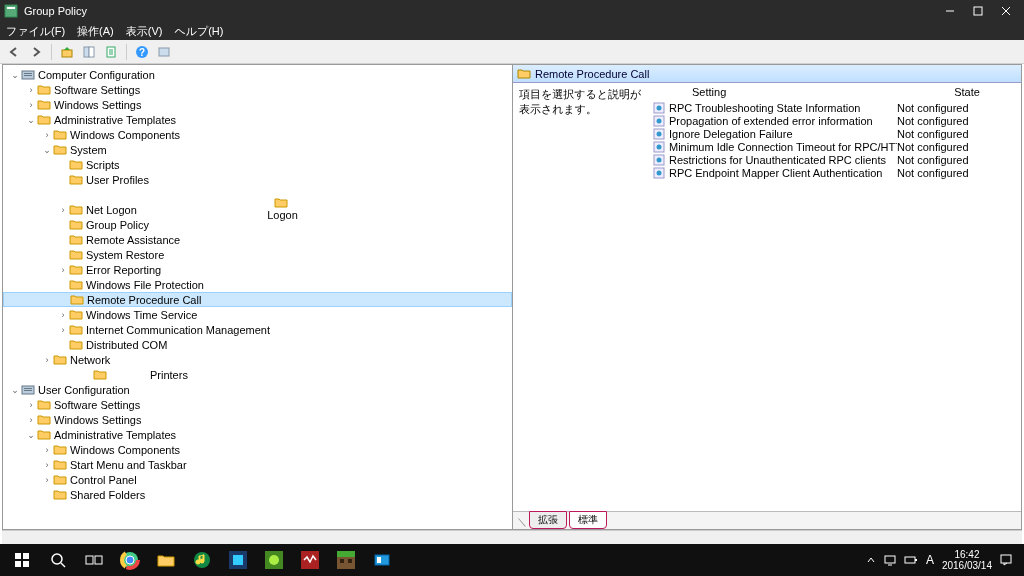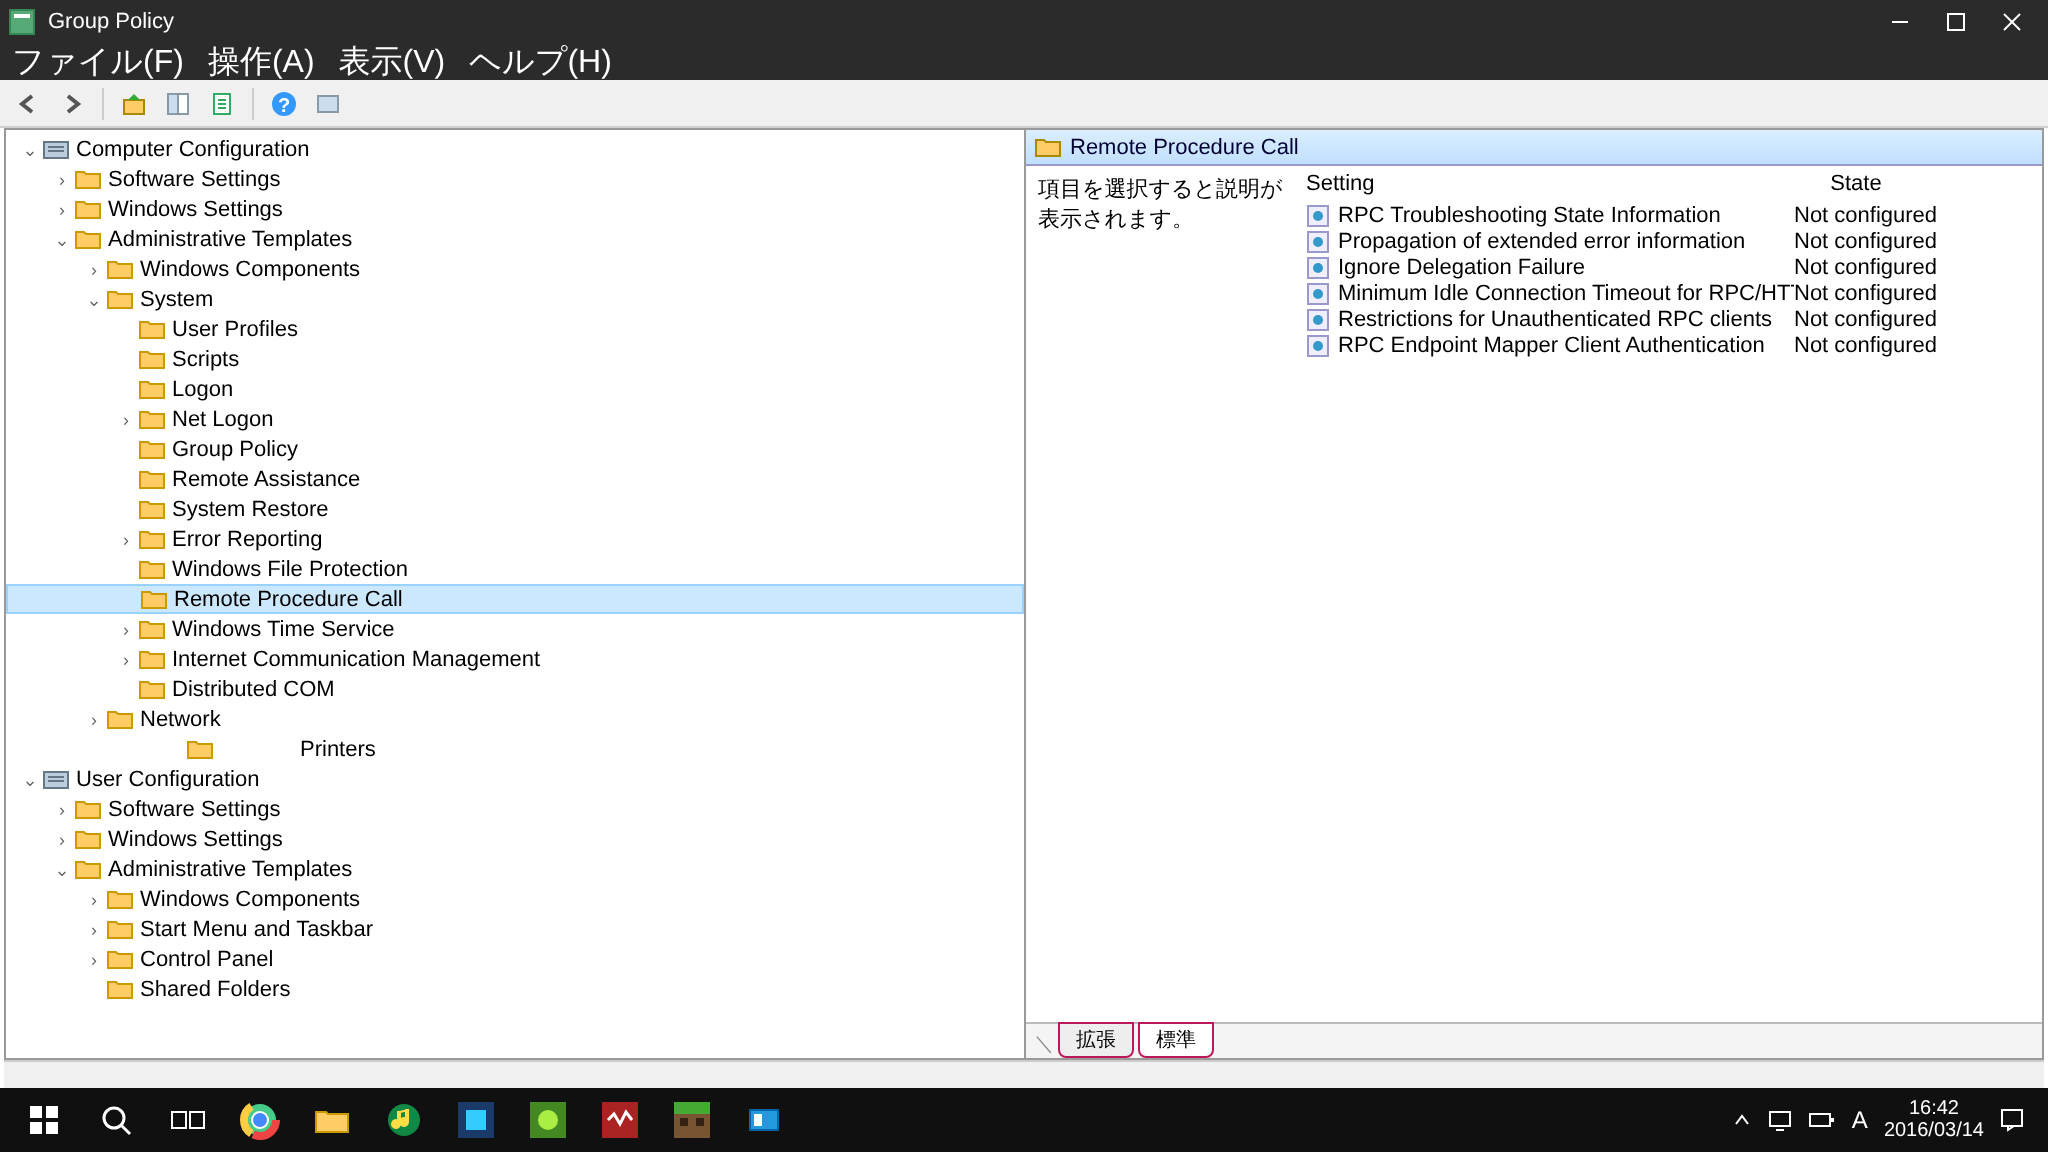--- a/index.html
+++ b/index.html
@@ -3,21 +3,21 @@
 <meta charset="utf-8">
 <style>
 * { margin: 0; padding: 0; box-sizing: border-box; font-family: "Segoe UI", Tahoma, sans-serif; }
 body { background: #fff; width: 1024px; height: 576px; overflow: hidden; font-size: 11px; color: #000; }
 
 .titlebar { height: 22px; background: #2b2b2b; color: #fff; display: flex; align-items: center; padding: 0 4px; }
 .titlebar .icon { width: 14px; height: 14px; margin-right: 6px; }
 .titlebar .title { flex: 1; font-size: 11px; }
 .titlebar .winbtn { width: 28px; height: 22px; display: flex; align-items: center; justify-content: center; color: #fff; cursor: pointer; }
 
-.menubar { height: 18px; background: #2b2b2b; display: flex; align-items: center; padding: 0 6px; gap: 12px; color: #fff; font-size: 16px; }
+.menubar { height: 18px; background: #2b2b2b; display: flex; align-items: center; padding: 0 6px; gap: 12px; color: #fff; font-size: 11px; }
 .menubar span { cursor: default; }
 
 .toolbar { height: 24px; background: #f0f0f0; border-bottom: 1px solid #d0d0d0; display: flex; align-items: center; padding: 0 4px; gap: 2px; }
 .tbtn { width: 20px; height: 20px; display: flex; align-items: center; justify-content: center; border: 1px solid transparent; cursor: pointer; }
 .tsep { width: 1px; height: 16px; background: #ccc; margin: 0 3px; }
 
 .content { display: flex; height: 466px; border: 1px solid #999; margin: 0 2px; }
 .tree-pane { width: 510px; border-right: 1px solid #999; overflow-y: auto; background: #fff; padding: 2px 0; }
 .detail-pane { flex: 1; display: flex; flex-direction: column; background: #fff; }
 
@@ -28,21 +28,21 @@
 .folder-icon { width: 14px; height: 12px; margin-right: 3px; }
 .tree-label { font-size: 11px; }
 
 .detail-header { height: 18px; background: linear-gradient(#dbeeff, #c0dfff); border-bottom: 1px solid #99c; display: flex; align-items: center; padding: 0 4px; }
 .detail-header .folder-icon { margin-right: 4px; }
 .detail-header-text { font-size: 11px; color: #003; }
 
 .detail-body { flex: 1; display: flex; }
 .detail-left { width: 140px; padding: 4px 6px; font-size: 11px; }
 .detail-right { flex: 1; }
-.col-headers { display: flex; height: 18px; align-items: center; font-size: 11px; }
+.col-headers { display: flex; height: 18px; align-items: center; font-size: 11px; margin-left: 39px; }
 .col-setting { width: 230px; }
 .col-state { width: 90px; text-align: center; }
 .setting-row { display: flex; align-items: center; height: 13px; font-size: 11px; }
 .setting-row .sicon { width: 14px; margin-right: 2px; }
 .setting-row .sname { width: 228px; white-space: nowrap; overflow: hidden; }
 .setting-row .sstate { width: 90px; }
 
 .tabs-bottom { height: 18px; border-top: 1px solid #bbb; display: flex; align-items: flex-end; padding-left: 4px; font-size: 10px; background: #f4f4f4; }
 .tab { padding: 1px 8px; border: 1px solid #be185d; border-radius: 0 0 4px 4px; margin-right: 2px; background: #fff; cursor: pointer; text-align: center; }
 .tab.inactive { background: #eee; }
@@ -193,32 +193,32 @@
         </span>
         <span class="tree-label">System</span>
       </div>
       <div class="tree-node" style="padding-left: 54px;">
         <span class="twisty none">·</span>
         <span class="folder-icon">
           <svg width="14" height="12">
             <path d="M1 2h4l1 1h7v7H1z" fill="#fc6" stroke="#c90"></path>
           </svg>
         </span>
+        <span class="tree-label">Scripts</span>
+      </div>
+      <div class="tree-node" style="padding-left: 54px;">
+        <span class="twisty none">·</span>
+        <span class="folder-icon">
+          <svg width="14" height="12">
+            <path d="M1 2h4l1 1h7v7H1z" fill="#fc6" stroke="#c90"></path>
+          </svg>
+        </span>
         <span class="tree-label">User Profiles</span>
       </div>
-      <div class="tree-node" style="padding-left: 54px;">
-        <span class="twisty none">·</span>
-        <span class="folder-icon">
-          <svg width="14" height="12">
-            <path d="M1 2h4l1 1h7v7H1z" fill="#fc6" stroke="#c90"></path>
-          </svg>
-        </span>
-        <span class="tree-label">Scripts</span>
-      </div>
-      <div class="tree-node" style="padding-left: 54px;">
+      <div class="tree-node" style="padding-left: 54px; flex-direction: column;">
         <span class="twisty none">·</span>
         <span class="folder-icon">
           <svg width="14" height="12">
             <path d="M1 2h4l1 1h7v7H1z" fill="#fc6" stroke="#c90"></path>
           </svg>
         </span>
         <span class="tree-label">Logon</span>
       </div>
       <div class="tree-node" style="padding-left: 54px;">
         <span class="twisty">›</span>

